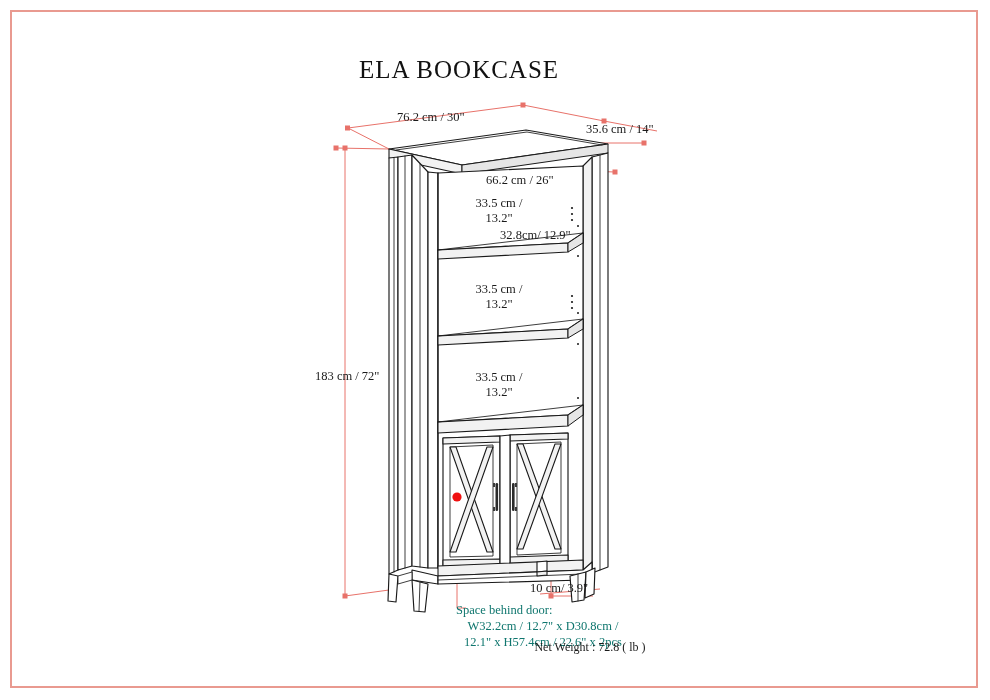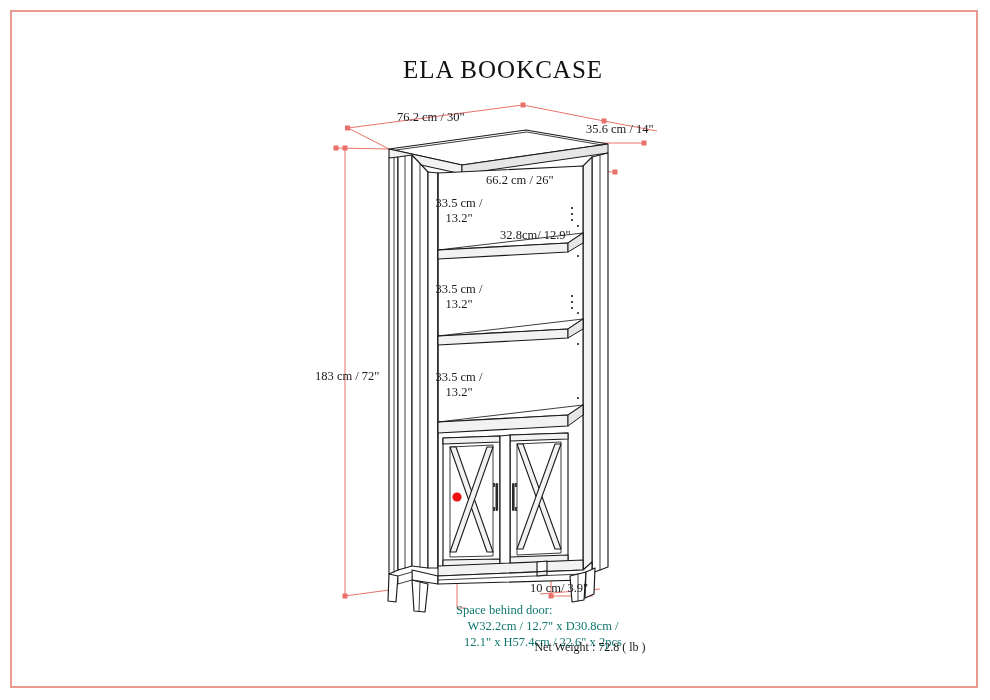--- a/index.html
+++ b/index.html
@@ -22,31 +22,30 @@
     pointer-events:none;
   }
   #title{
     position:absolute;
     left:0;top:56px;width:918px;
     text-align:center;
     font-size:25px;
     letter-spacing:1px;
     color:#111;
     font-family:"Liberation Serif", serif;
-    margin-left:44px;
   }
   .dimlabel{
     position:absolute;
     font-family:"Liberation Serif", serif;
     font-size:12.5px;
     color:#1a1a1a;
     white-space:pre;
     line-height:15px;
   }
-  .dimlabel.ctr{text-align:center;}
+  .dimlabel.ctr{text-align:center;padding-left:40px;}
   #notes{
     position:absolute;
     left:398px;top:602px;
     width:290px;
     text-align:center;
     font-size:12.5px;
     line-height:16px;
     color:#0f766e;
     font-family:"Liberation Serif", serif;
   }

